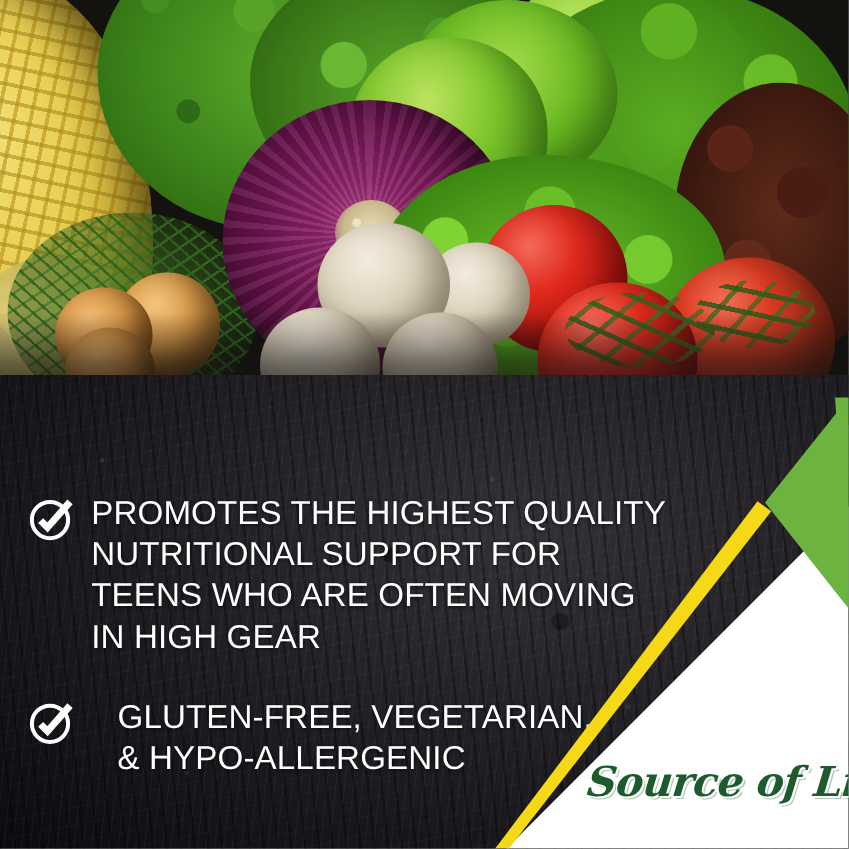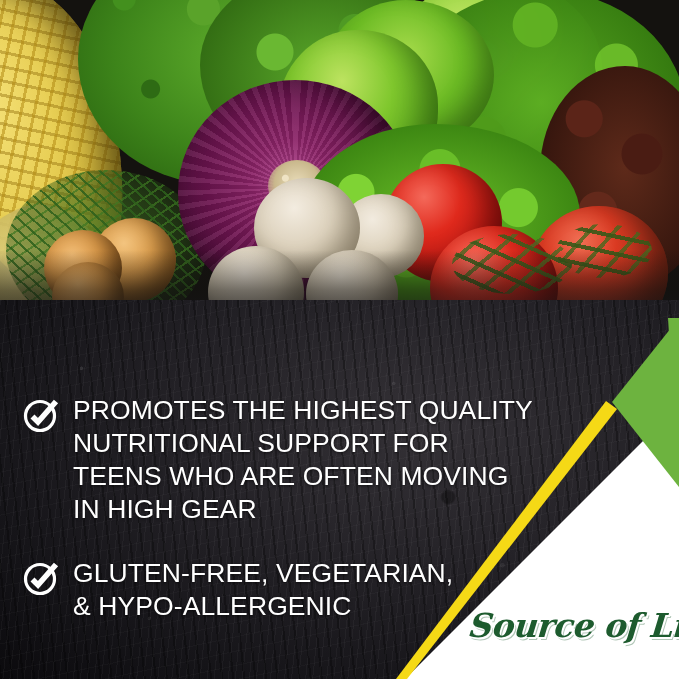--- a/index.html
+++ b/index.html
@@ -222,21 +222,21 @@
       radial-gradient(circle at 74% 70%,rgba(255,255,255,.06) 0 2px,transparent 2.5px),
       radial-gradient(circle at 22% 84%,rgba(255,255,255,.07) 0 1.5px,transparent 2px),
       radial-gradient(circle at 46% 38%,rgba(0,0,0,.45) 0 5px,transparent 7px),
       radial-gradient(circle at 66% 52%,rgba(0,0,0,.35) 0 6px,transparent 8px);
   }
 
   
   .benefits{position:absolute;left:0;top:0;width:679px;height:679px;}
   .bullet{position:absolute;display:flex;align-items:flex-start;justify-content:flex-end;}
   .b1{left:22px;top:394px;}
-  .b2{left:22px;top:557px;}
+  .b2{left:22px;top:557px;gap:21px;}
 
   .check{
     flex:0 0 auto;width:38px;height:38px;position:relative;margin-top:2px;
   }
   .check svg{display:block;}
 
   .btext{
     margin-left:13px;
     color:#ffffff;
     font-family:"Liberation Sans",sans-serif;

